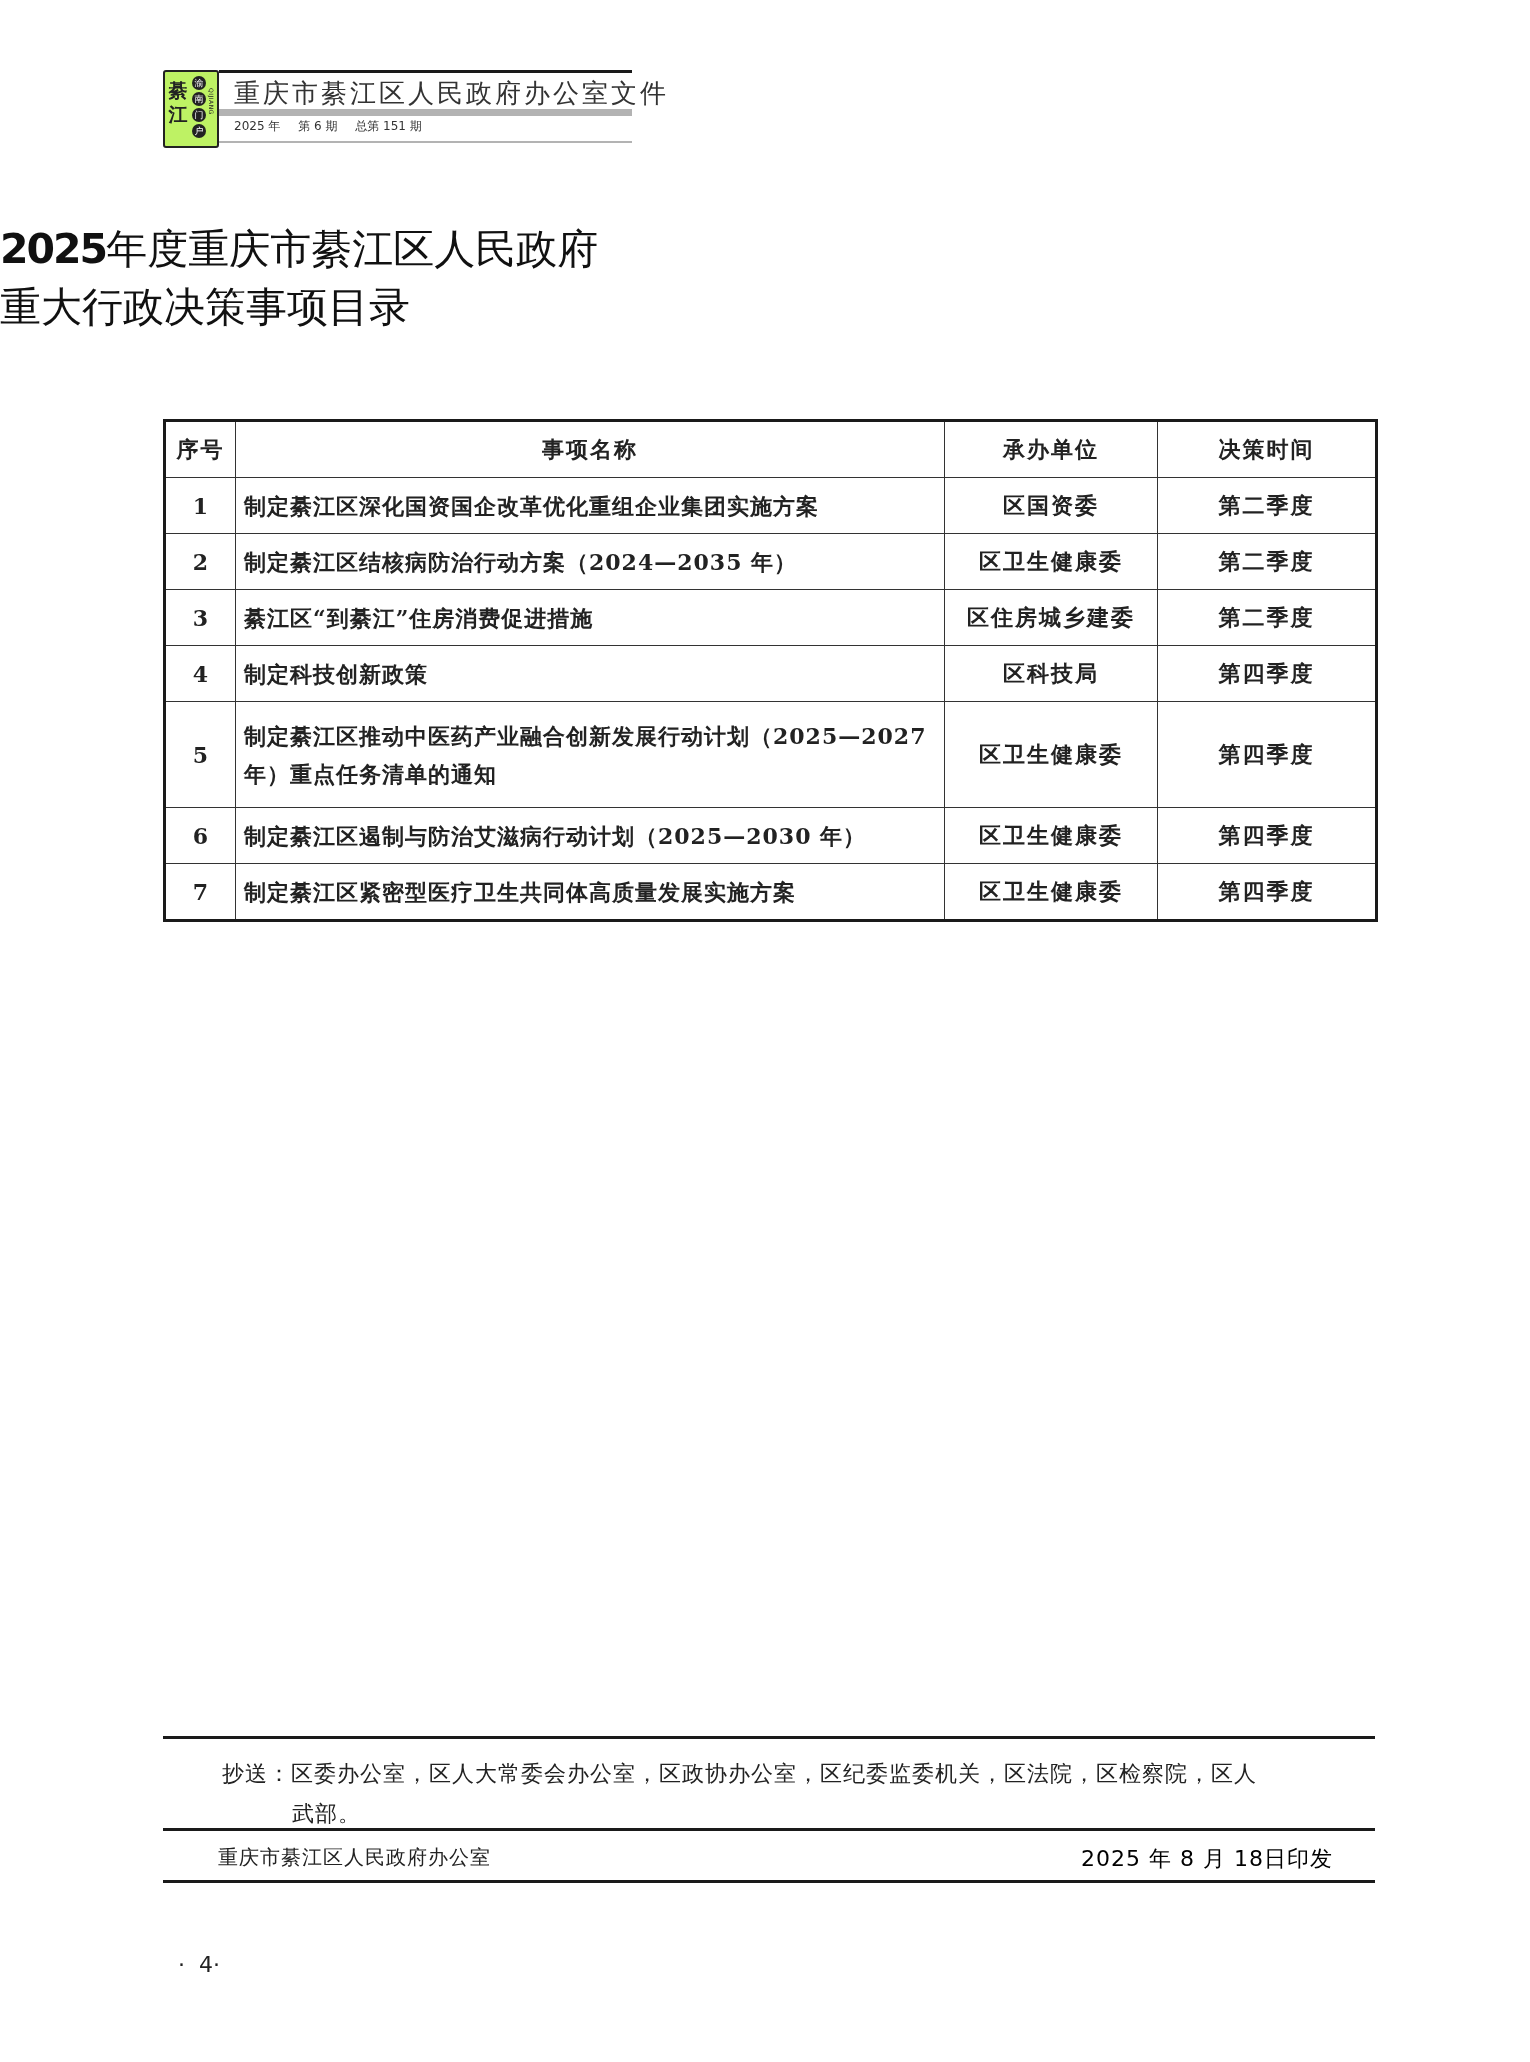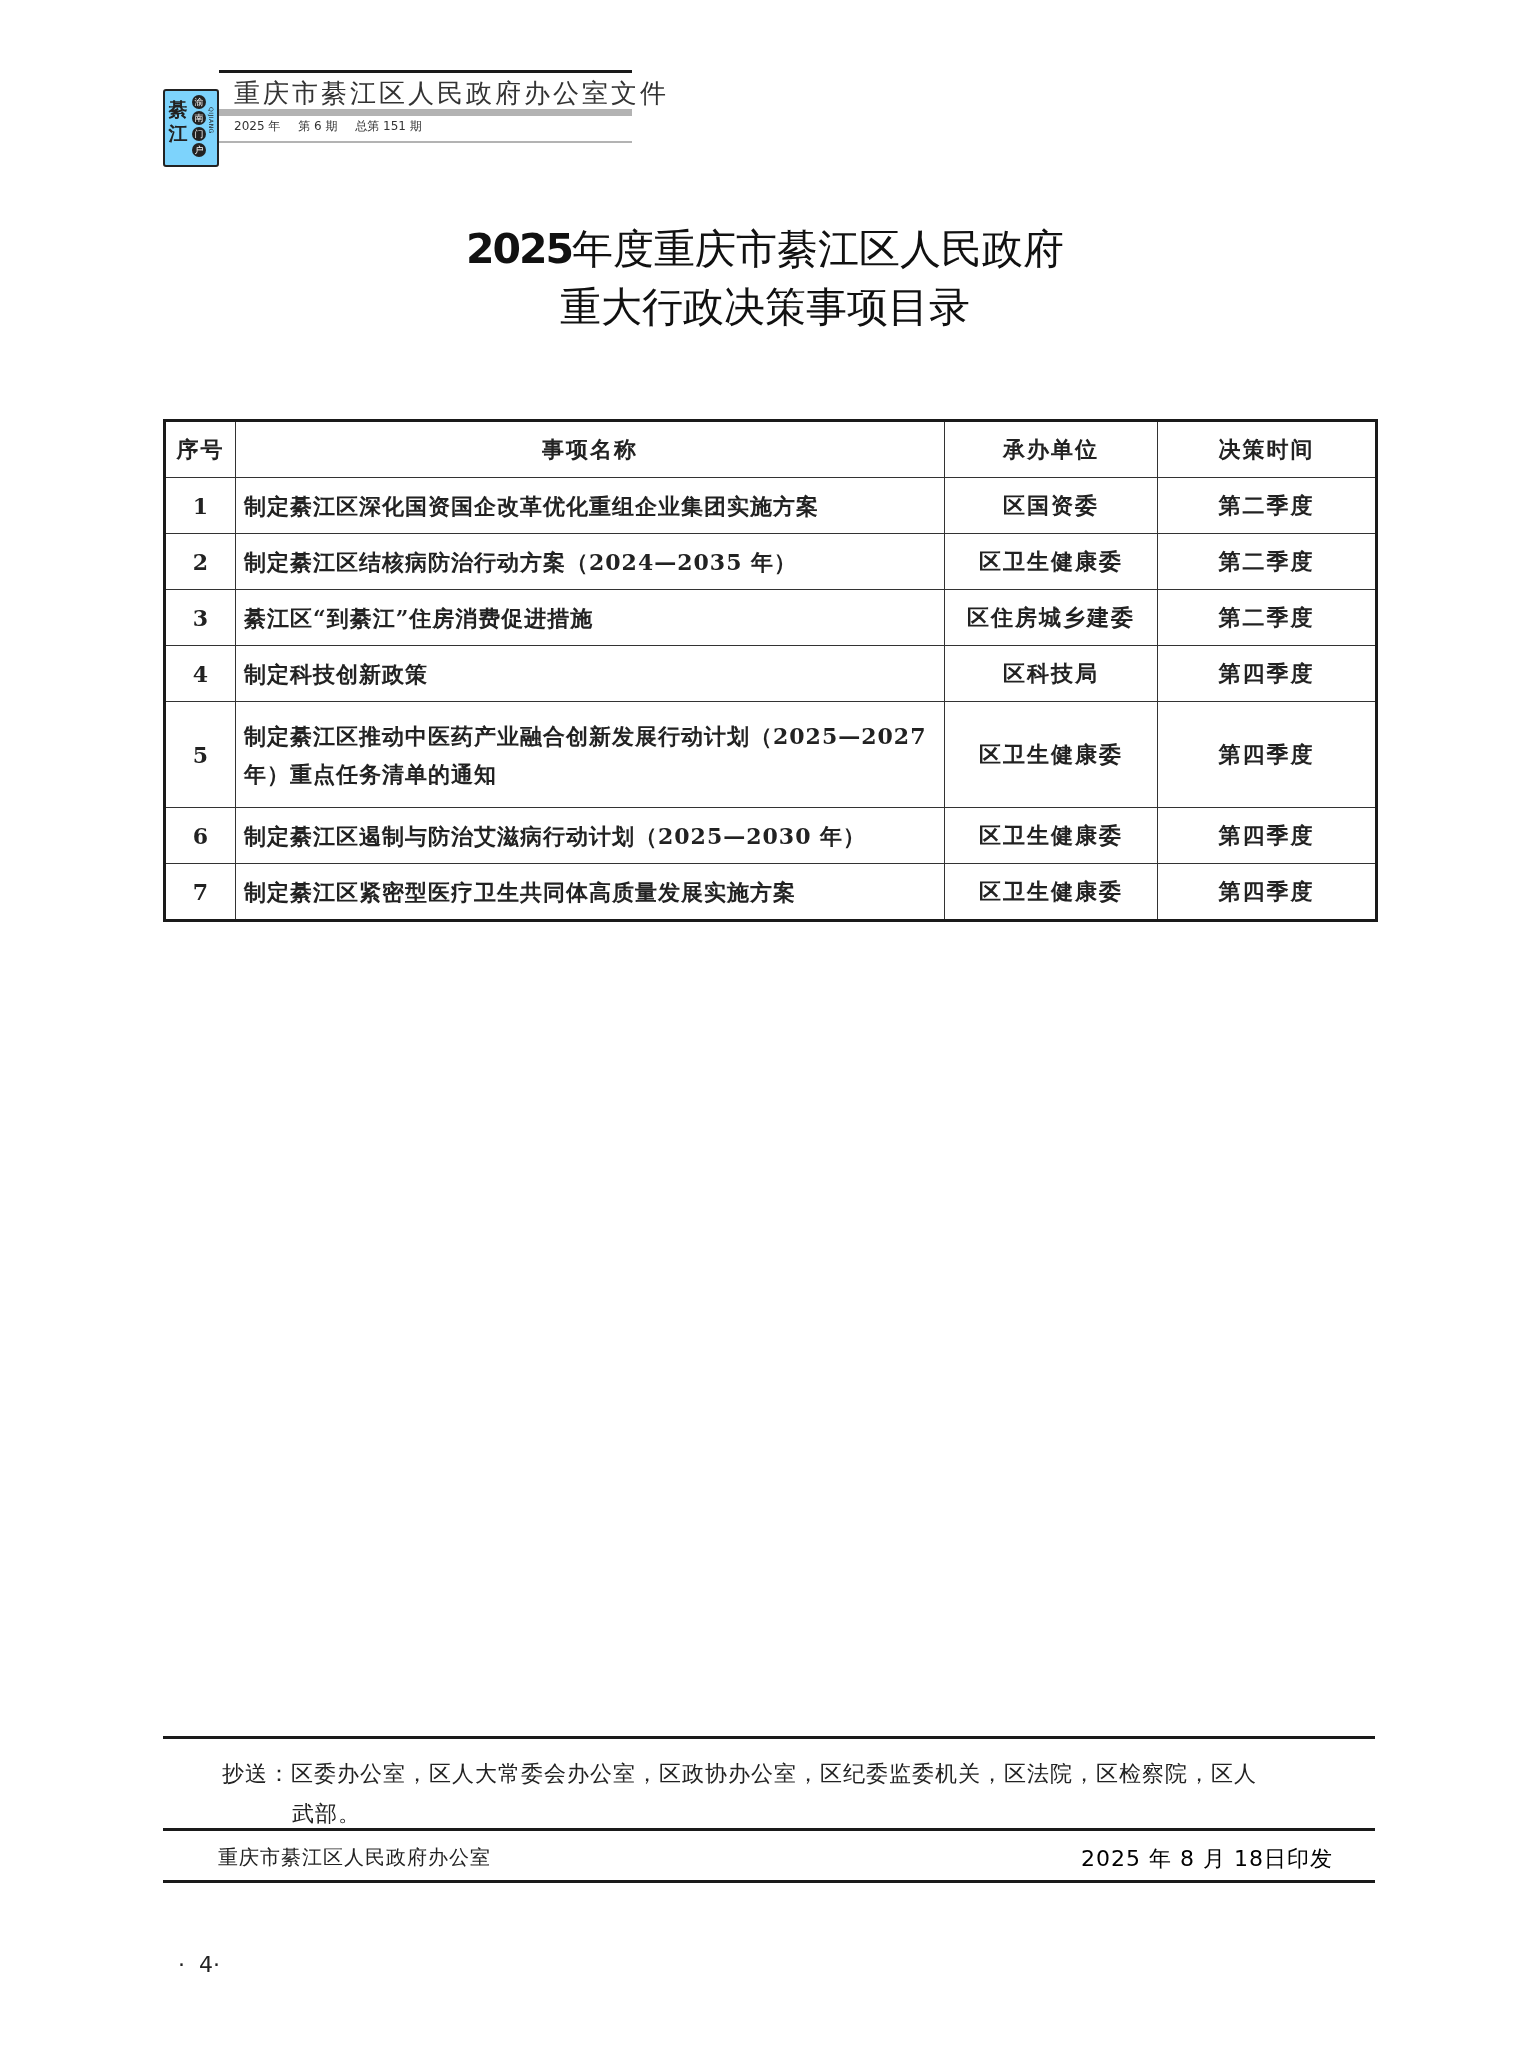--- a/index.html
+++ b/index.html
@@ -2,40 +2,40 @@
 <html><head>
 <meta charset="utf-8">
 <style>
   html, body { margin: 0; padding: 0; background: #ffffff; }
   body { width: 1530px; height: 2062px; position: relative; overflow: hidden;
          font-family: "DejaVu Sans", "Liberation Sans", sans-serif; color: #1a1a1a; }
   .abs { position: absolute; }
 
   
   .logo { left: 163px; top: 70px; width: 52px; height: 74px; border: 2px solid #222; border-radius: 3px;
-          background: #7dd3fc; margin-top: 19px; }
+          background: #bef264; }
   .logo-main { position: absolute; left: 3px; top: 6px; width: 20px; font-family: "DejaVu Serif", serif;
                font-size: 19px; line-height: 24px; font-weight: bold; color: #222; text-align: center; }
   .logo-circles { position: absolute; left: 27px; top: 4px; width: 16px; }
   .logo-circle { width: 14px; height: 14px; border-radius: 50%; background: #222; color: #fff;
                  font-size: 9px; line-height: 14px; text-align: center; margin-bottom: 2px;
                  font-family: "DejaVu Sans", sans-serif; }
   .logo-en { position: absolute; left: 43px; top: 16px; font-size: 6px; color: #222;
              writing-mode: vertical-rl; letter-spacing: 0.5px; font-family: "DejaVu Sans", sans-serif; }
 
   .mast-line-top { left: 219px; top: 70px; width: 413px; height: 3px; background: #1a1a1a; }
   .mast-title { left: 234px; top: 76px; font-family: Liberation Serif, serif; font-size: 26px; color: #333;
                 letter-spacing: 3px; white-space: nowrap; }
   .mast-bar { left: 219px; top: 109px; width: 413px; height: 7px; background: #b3b3b3; }
   .mast-issue { left: 234px; top: 118px; font-size: 12px; color: #333; white-space: nowrap; }
   .mast-issue span { margin-right: 14px; }
   .mast-line-bottom { left: 219px; top: 141px; width: 413px; height: 2px; background: #b3b3b3; }
 
   
-  .doc-title { left: 0; width: 1530px; text-align: center; font-family: "DejaVu Serif", serif;
+  .doc-title { left: 0; width: 1530px; font-family: "DejaVu Serif", serif;
                font-size: 41px; color: #111; white-space: nowrap; }
   .doc-title.l1 { top: 222px; }
   .doc-title.l2 { top: 280px; font-family: Liberation Serif, serif; }
   .doc-title .num { font-family: "DejaVu Sans", sans-serif; font-weight: bold; letter-spacing: -2px; }
 
   
   table.catalog { position: absolute; left: 163px; top: 419px; width: 1212px; border-collapse: collapse;
                   border: 3px solid #1a1a1a; table-layout: fixed; }
   table.catalog td, table.catalog th { border: 1.5px solid #333; font-weight: bold;
                   font-family: "DejaVu Serif", serif; font-size: 22px; color: #222; padding: 0 8px; }

